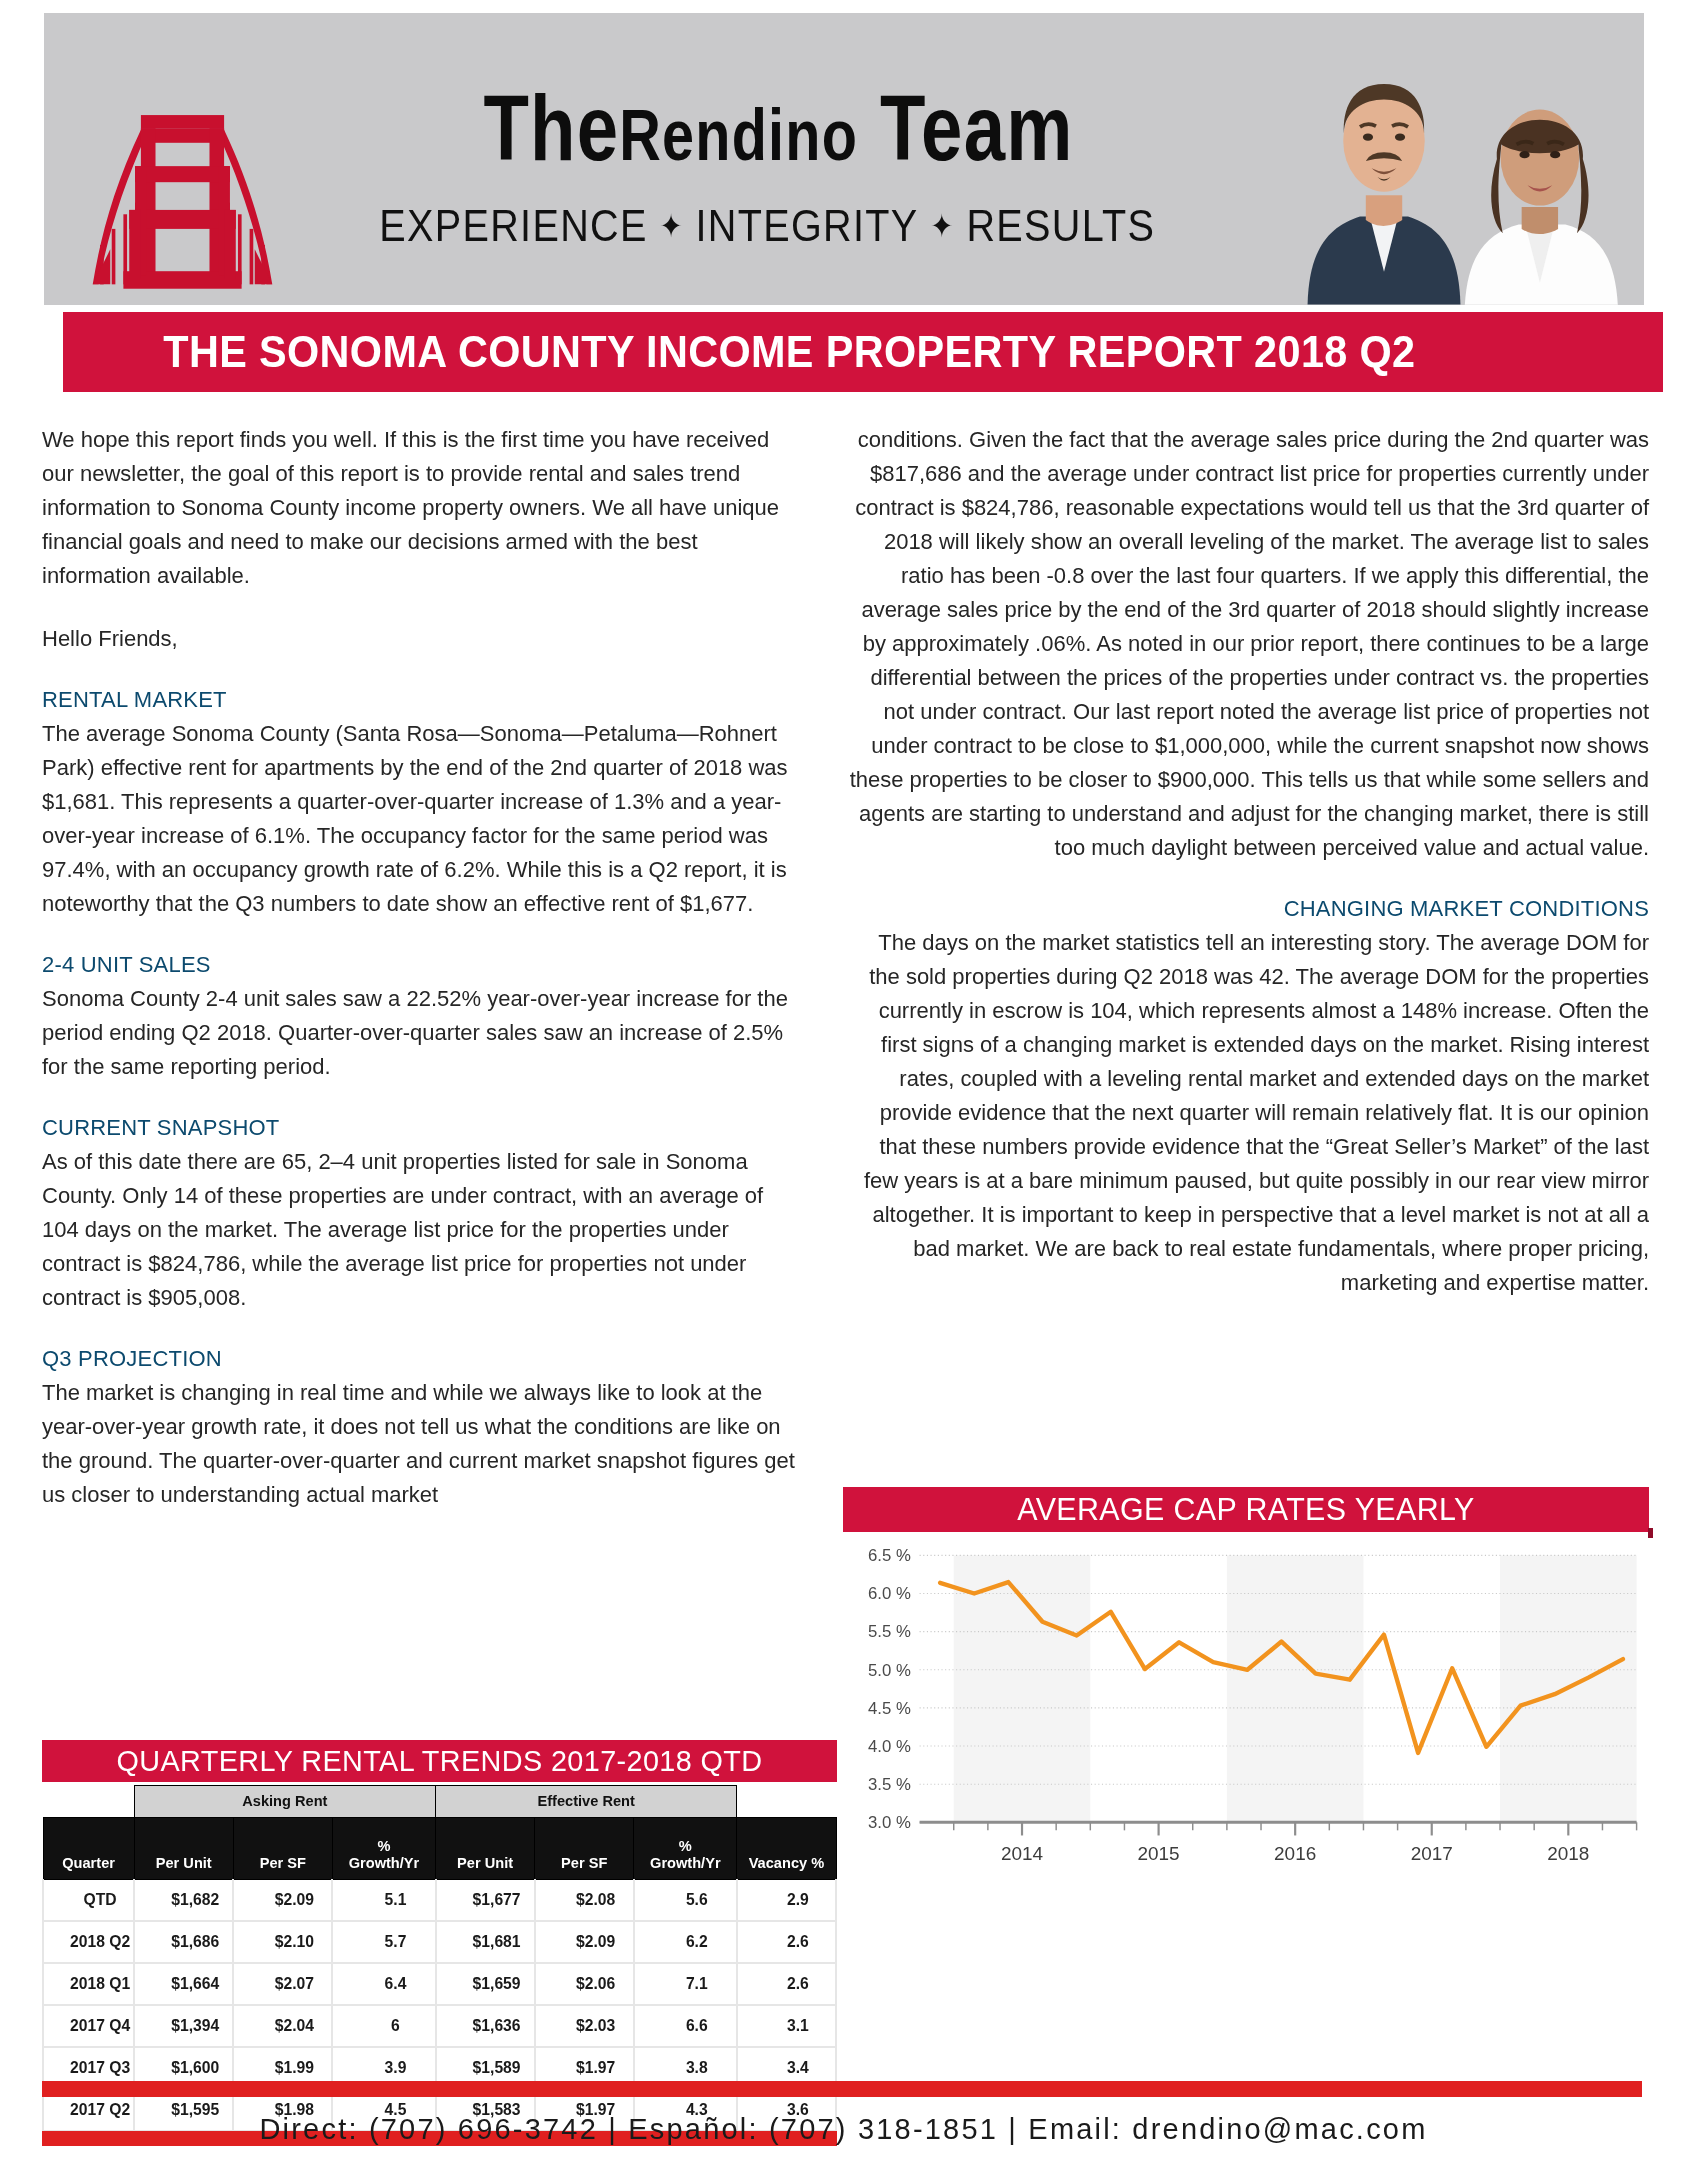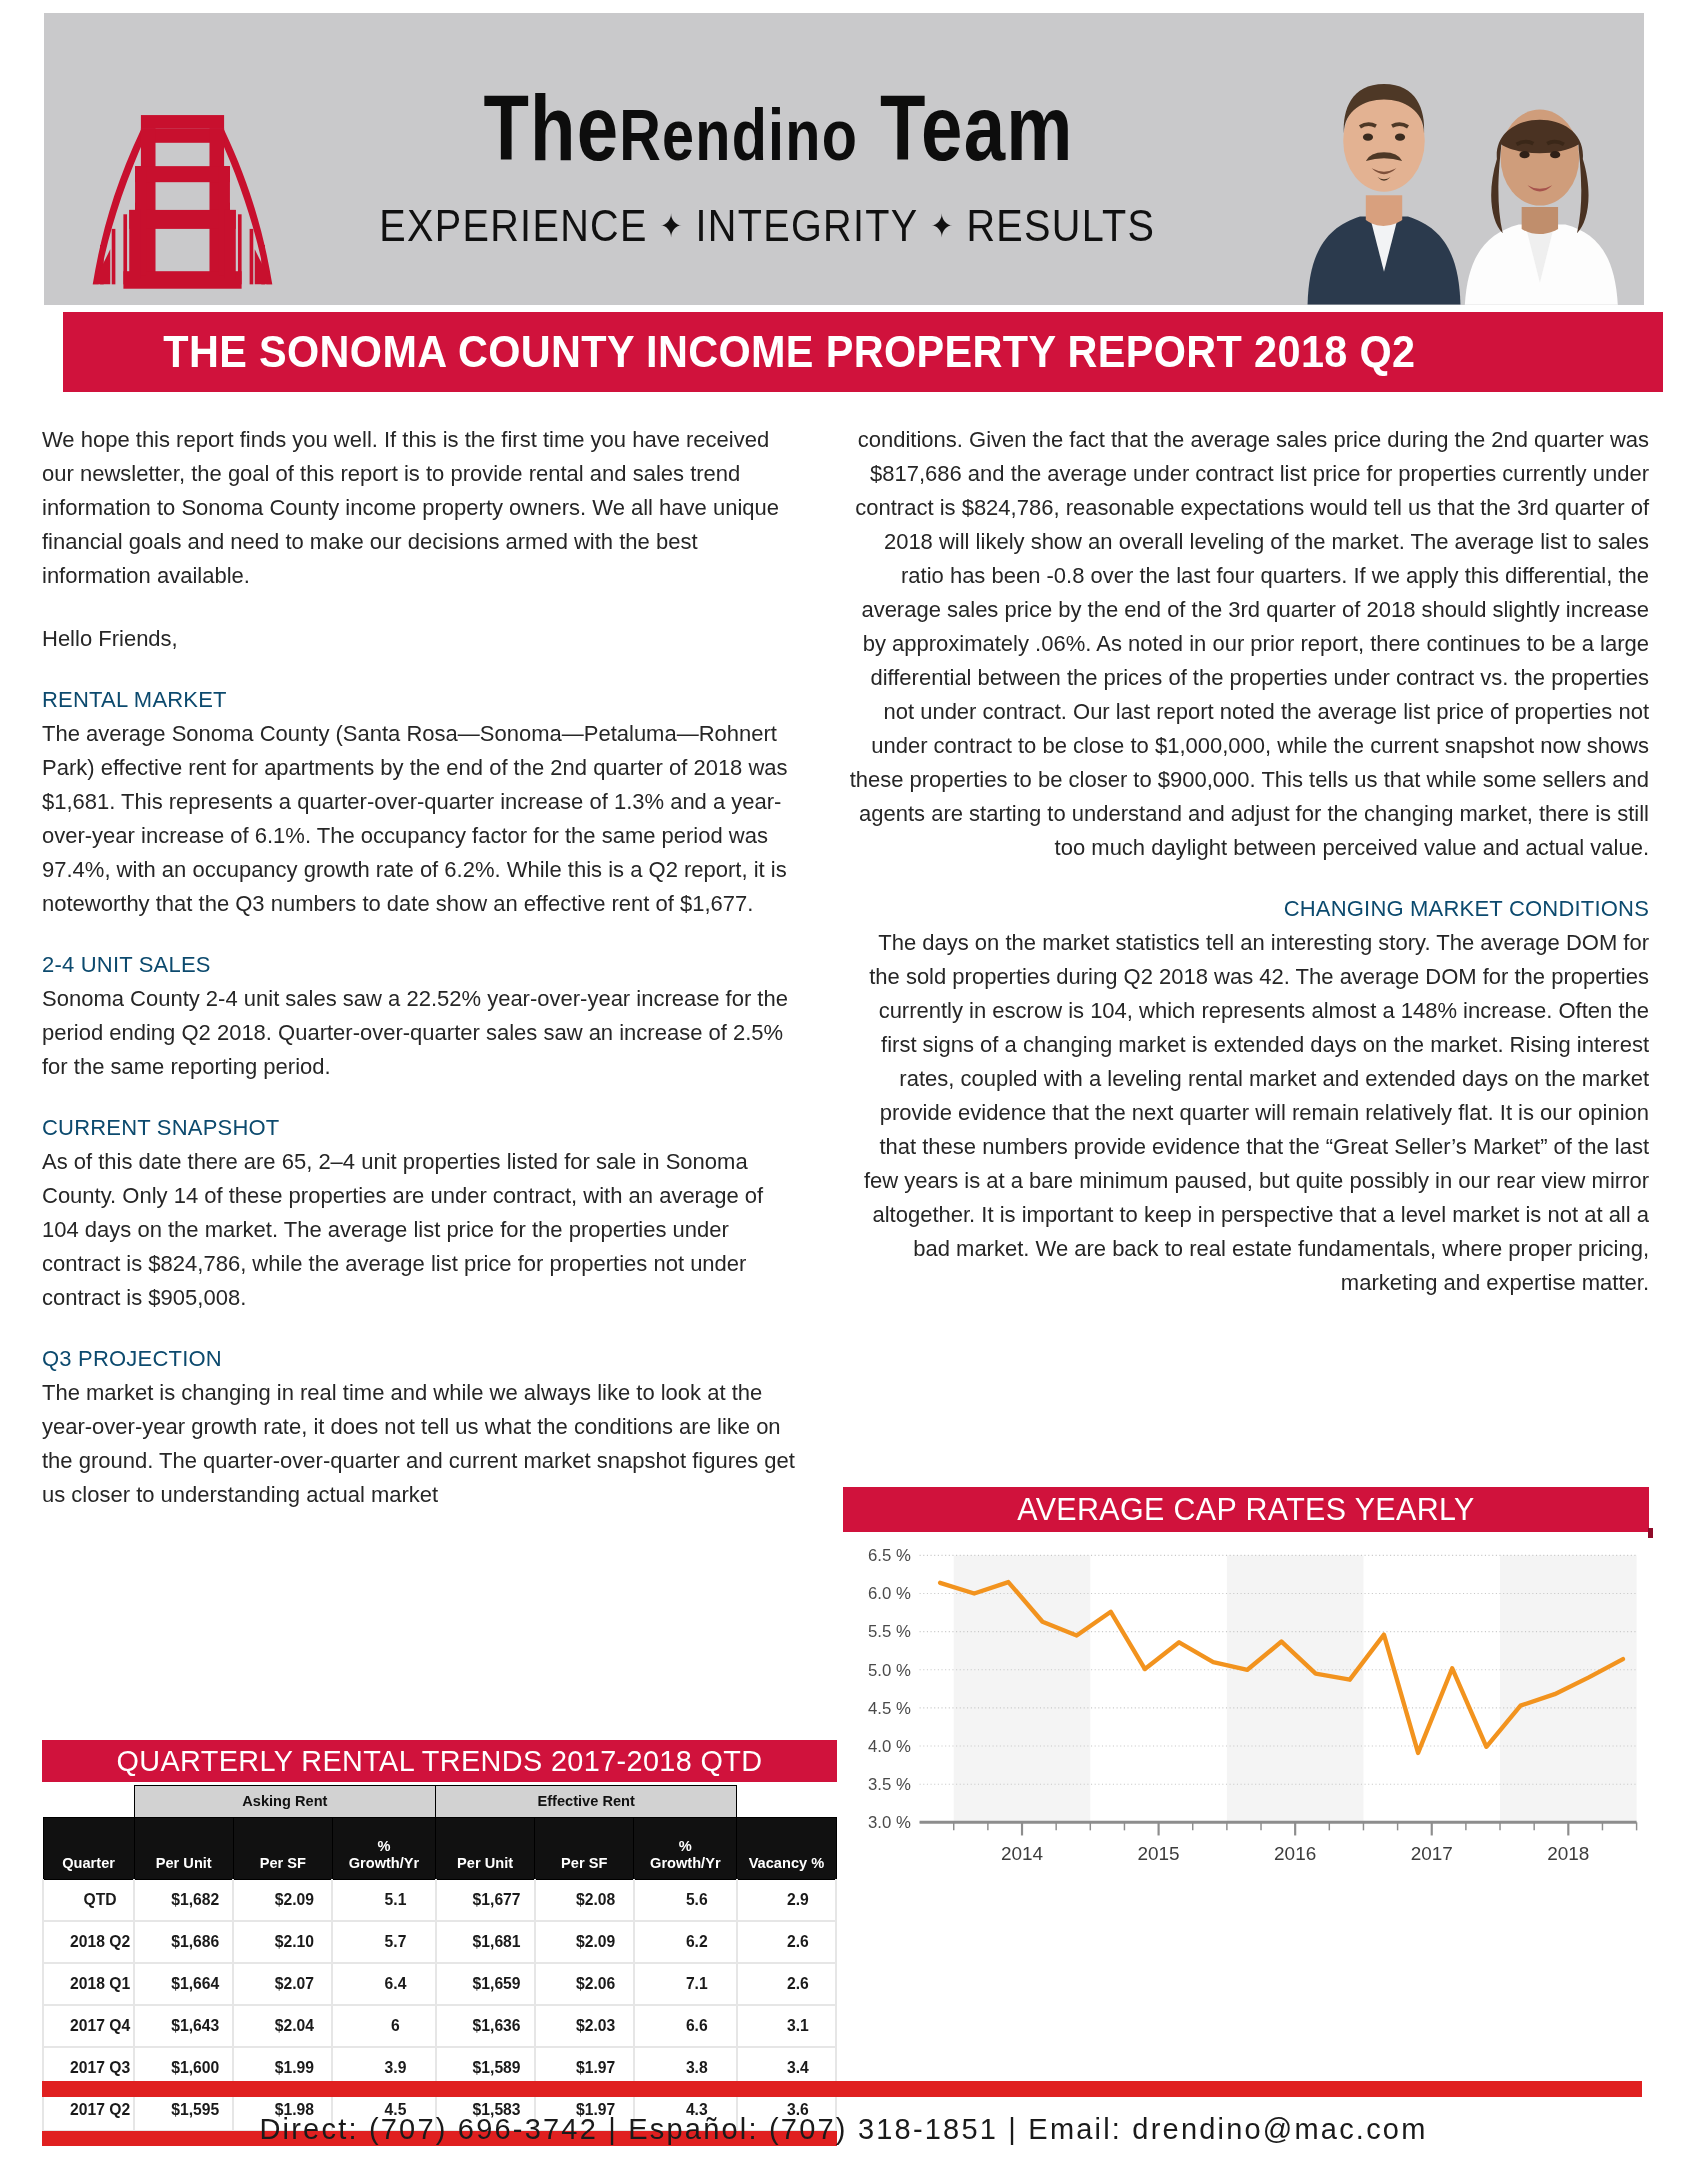--- a/index.html
+++ b/index.html
@@ -221,21 +221,21 @@
             <td>$1,664</td>
             <td>$2.07</td>
             <td>6.4</td>
             <td>$1,659</td>
             <td>$2.06</td>
             <td>7.1</td>
             <td>2.6</td>
           </tr>
           <tr>
             <td>2017 Q4</td>
-            <td>$1,643</td>
+            <td>$1,394</td>
             <td>$2.04</td>
             <td>6</td>
             <td>$1,636</td>
             <td>$2.03</td>
             <td>6.6</td>
             <td>3.1</td>
           </tr>
           <tr>
             <td>2017 Q3</td>
             <td>$1,600</td>

